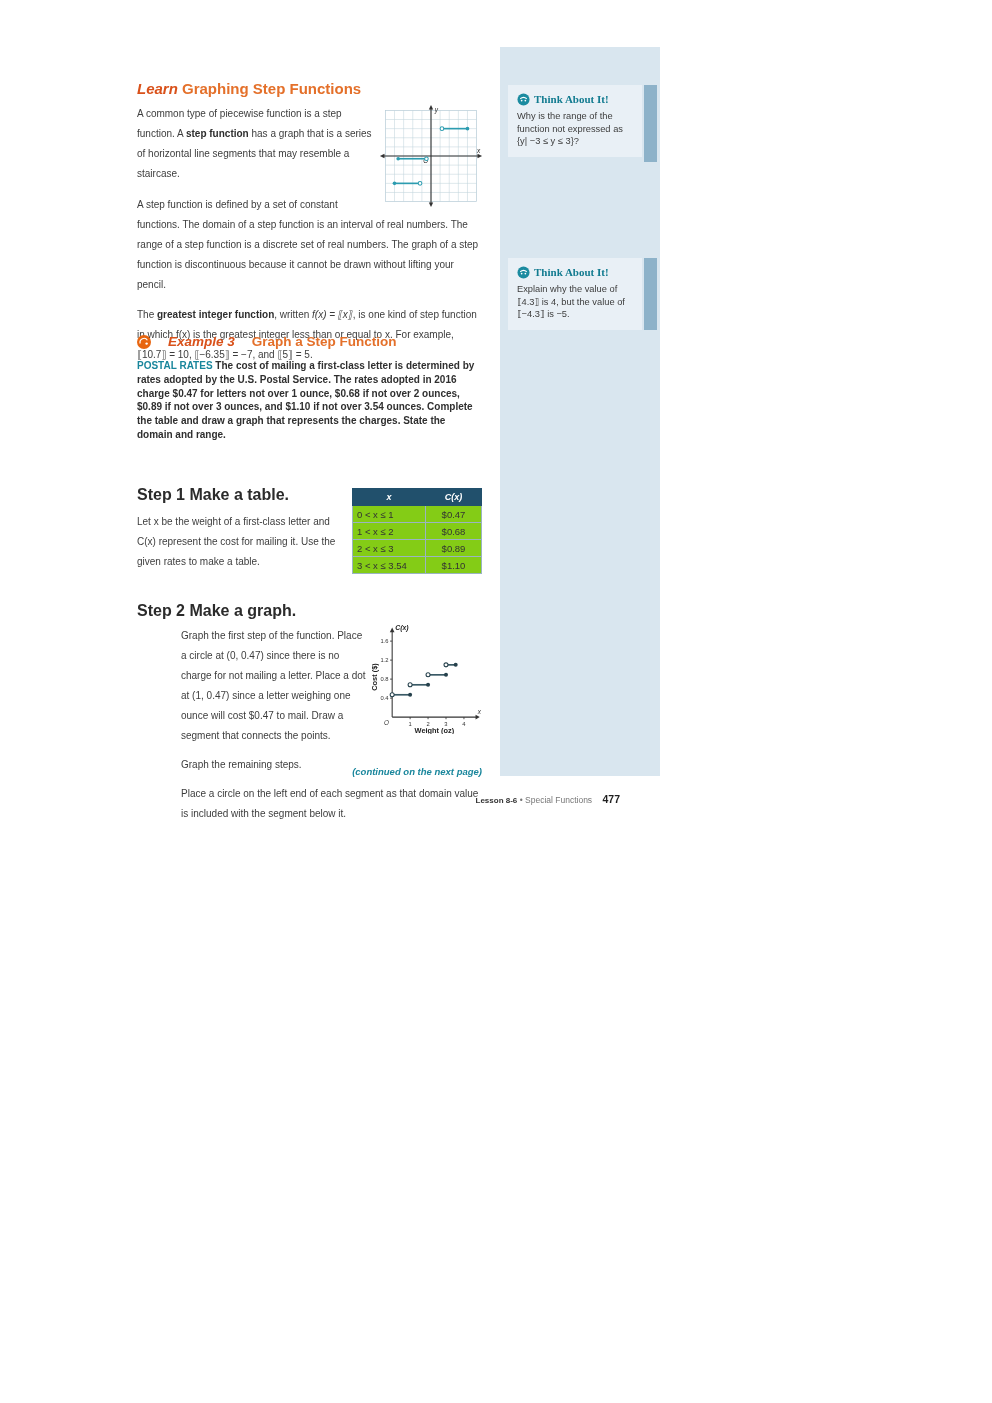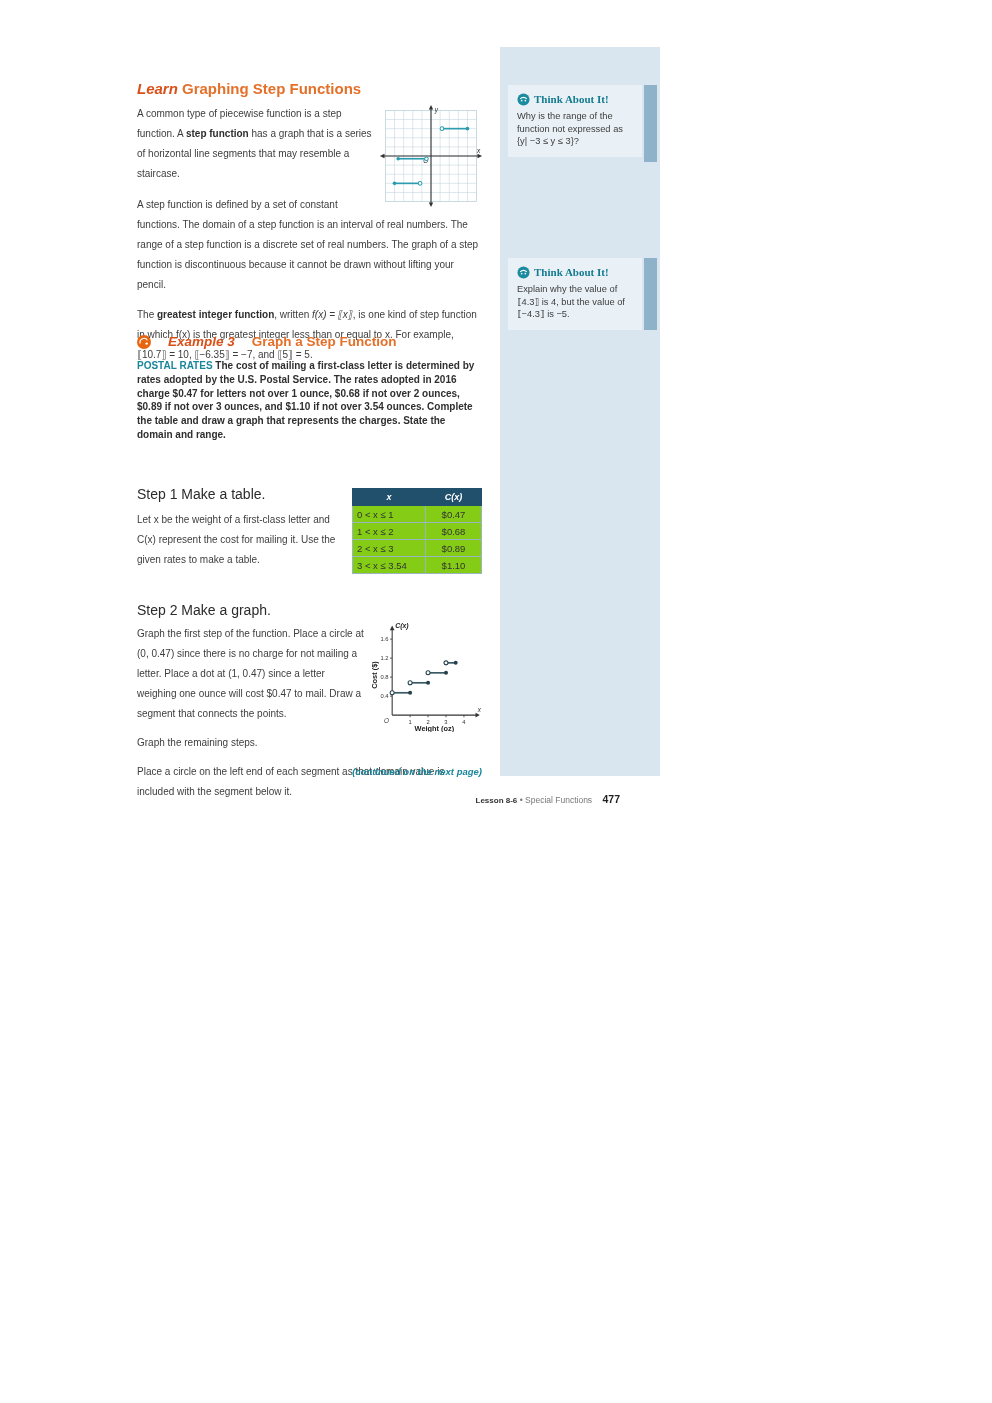--- a/index.html
+++ b/index.html
@@ -35,31 +35,31 @@
   .fig1-wrap { float:right; width:104px; margin-left:6px; margin-bottom:2px; }
   .learn p + p { margin-top:11px; }
   .p3 { clear:both; margin-top:10px; }
 
   
   .example { position:absolute; left:137px; top:334px; width:340px; }
   .example .ex-body { margin-top:10px; font-size:10px; line-height:13.8px; }
 
   
   .step1 { position:absolute; left:137px; top:486px; width:345px; }
-  .step-heading { font-size:14px; font-weight:normal; color:#2b2b2b; }
+  .step-heading { font-size:16px; font-weight:bold; color:#2b2b2b; }
   .step1-body { width:205px; margin-top:8px; }
   .rates-table { position:absolute; right:0; top:2px; width:130px; border-collapse:collapse; font-size:9.5px; }
   .rates-table th { background:#21506c; color:#fff; font-style:italic; font-weight:bold; font-size:9px; padding:3px 2px; border:1px solid #21506c; }
   .rates-table td { border:1px solid #9ab4c2; background:#84cc16; color:#333; padding:2.5px 4px; height:17px; }
   .rates-table td.val { text-align:center; width:56px; }
 
   
   .step2 { position:absolute; left:137px; top:602px; width:346px; }
   .fig2-wrap { float:right; width:112px; margin-left:5px; margin-bottom:14px; text-align:center; }
-  .step2 p.body-text { margin-top:6px; }
+  .step2 p.body-text { margin-top:6px;margin-left:44px; }
   .step2 p.gap { margin-top:9px; }
 
   .continued { position:absolute; left:137px; top:766px; width:345px; text-align:right; color:#19869c; font-style:italic; font-weight:bold; font-size:9.5px; }
 
   .footer { position:absolute; left:390px; top:793px; width:230px; text-align:right; font-size:8.5px; color:#777; }
   .footer .f-lesson { font-weight:bold; color:#333; font-size:8px; }
   .footer .f-sep { color:#777; }
   .footer .f-page { font-weight:bold; color:#1f1f1f; font-size:10.5px; margin-left:8px; }
 
   svg text { font-family:"Liberation Sans","DejaVu Sans",sans-serif; }

